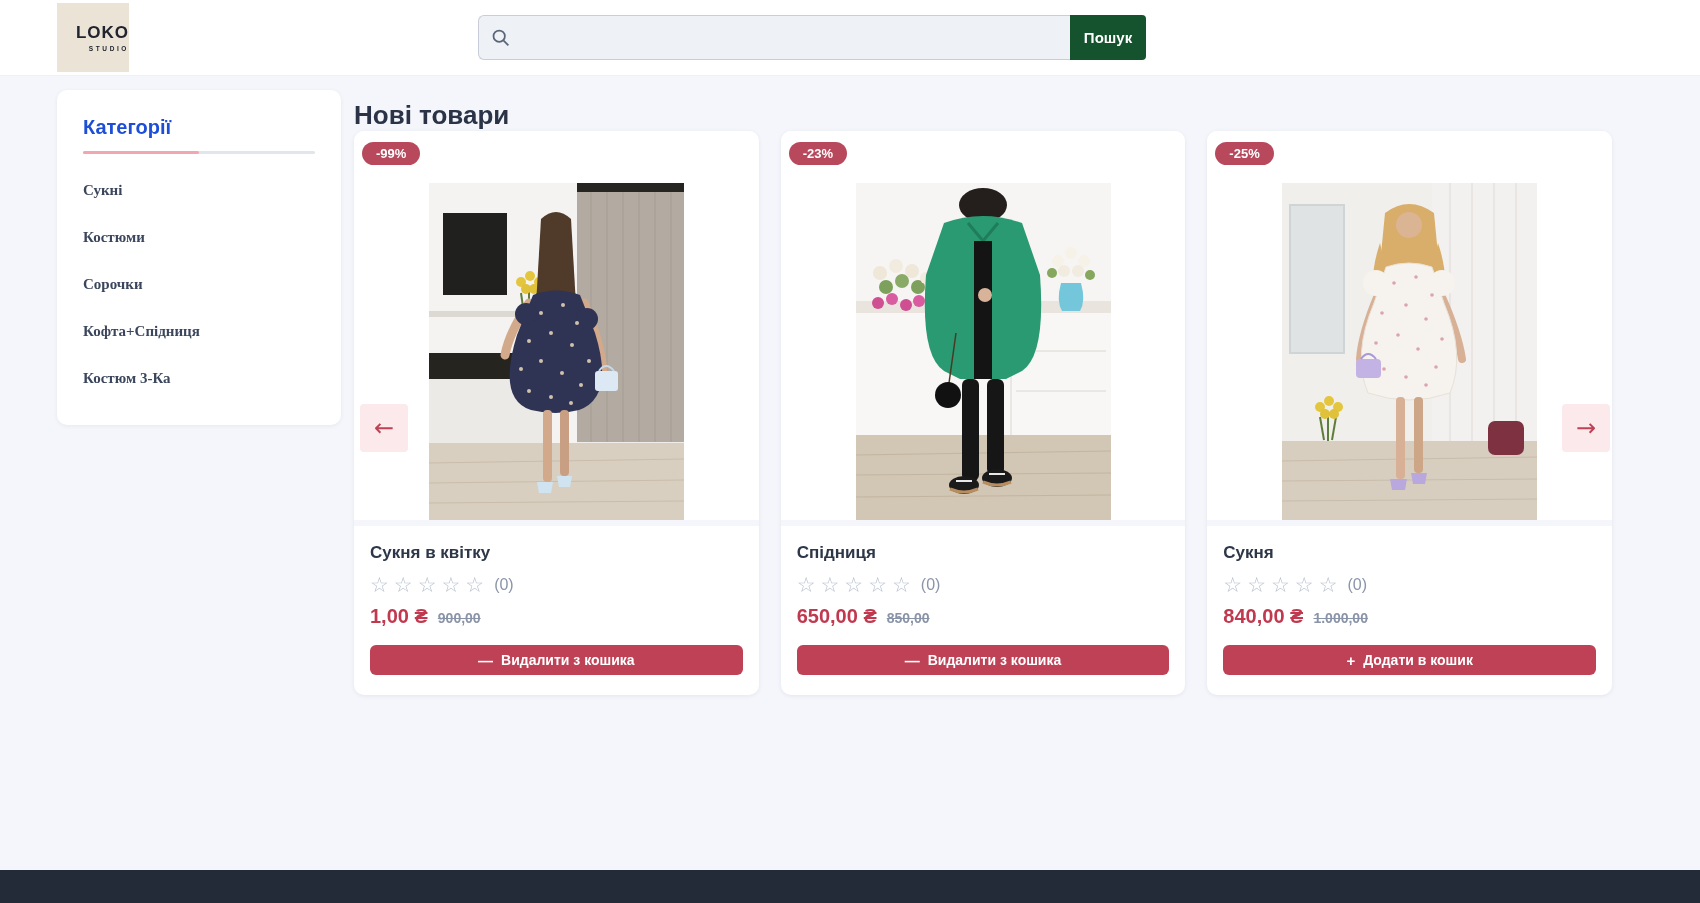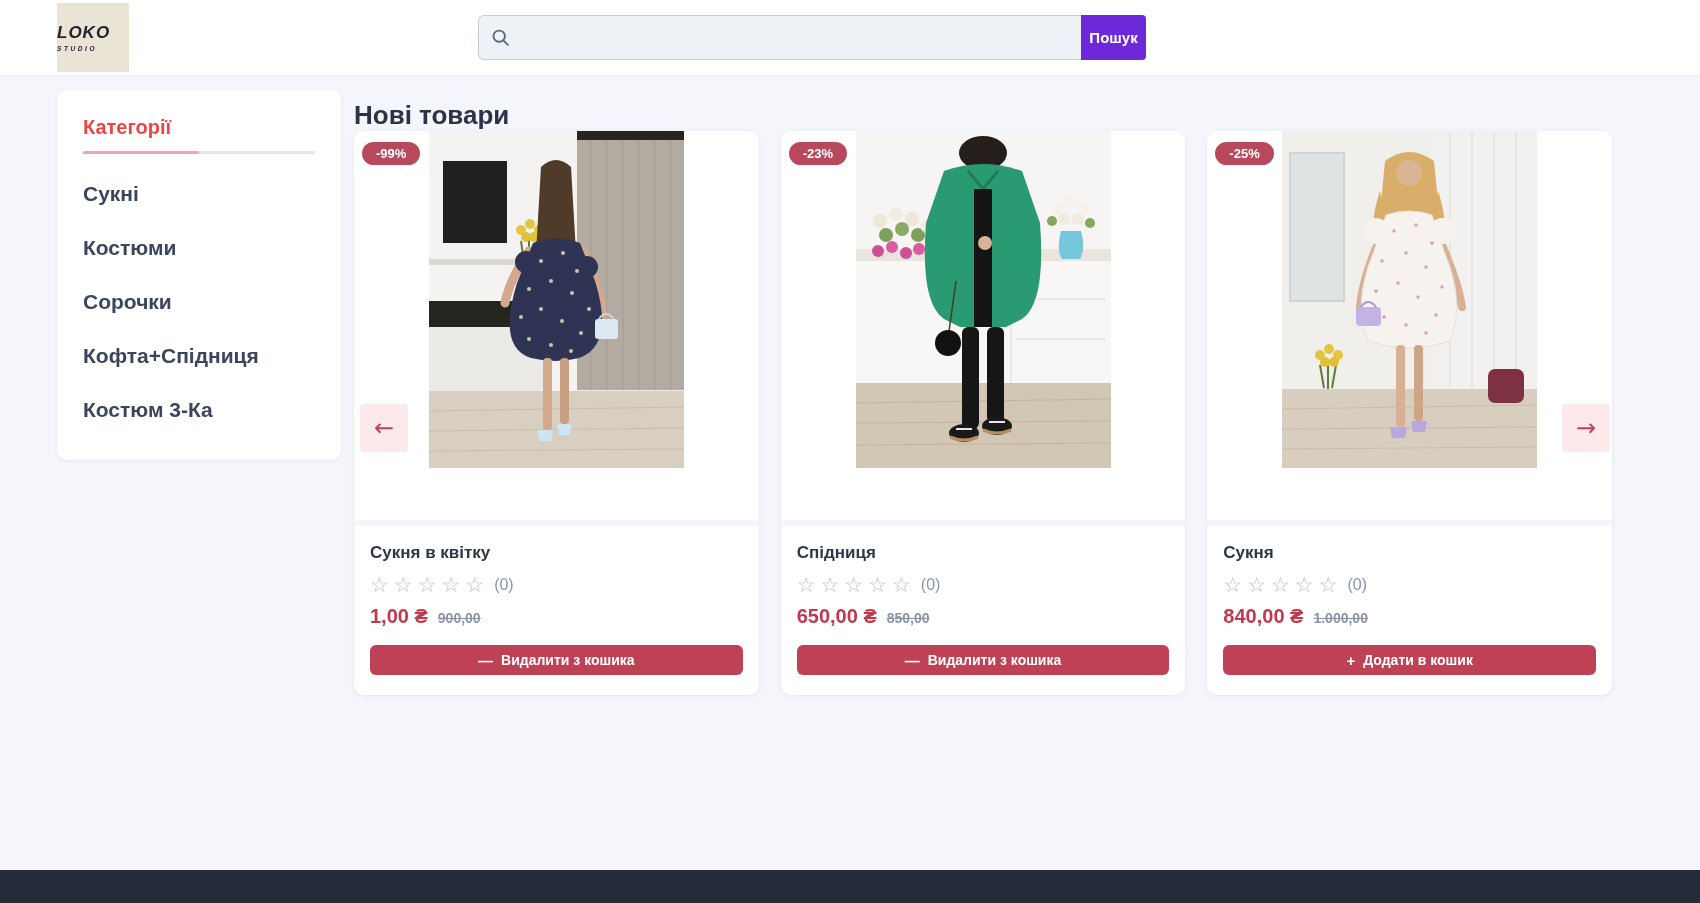--- a/index.html
+++ b/index.html
@@ -6,68 +6,68 @@
   html,body { width:1700px; height:903px; overflow:hidden; }
   body {
     position:relative;
     background:#f4f6fb;
     font-family:"Liberation Sans", sans-serif;
     color:#2d3748;
   }
 
   
   .header { position:absolute; top:0; left:0; width:1700px; height:76px; background:#ffffff; border-bottom:1px solid #eef0f5; z-index:5; }
-  .logo { position:absolute; left:57px; top:3px; width:72px; height:69px; background:#ebe4d6; display:flex; flex-direction:column; align-items:flex-start; justify-content:center; cursor:pointer;font-style:italic; }
+  .logo { position:absolute; left:57px; top:3px; width:72px; height:69px; background:#ebe4d6; display:flex; flex-direction:column; align-items:flex-end; justify-content:center; cursor:pointer; }
   .logo-line1 { font-size:17px; font-weight:700; letter-spacing:1px; color:#20242e; }
   .logo-line2 { font-size:6.5px; font-weight:700; letter-spacing:2.6px; color:#20242e; margin-top:2px; }
 
   .search-wrap { position:absolute; left:478px; top:15px; width:668px; height:45px; display:flex; }
   .search-input-box { position:relative; flex:1; }
   .search-input {
     width:100%; height:45px; background:#eef1f6; border:1px solid #c8cdd9; border-right:none;
     border-radius:6px 0 0 6px; padding:0 12px 0 42px; font-size:15px; color:#2d3748; outline:none;
     font-family:"Liberation Sans", sans-serif;
   }
   .search-icon { position:absolute; left:12px; top:12px; width:21px; height:21px; color:#5a6578; }
   .search-btn {
-    width:65px; height:45px; background:#6d28d9; color:#fff; border:none; border-radius:0 4px 4px 0;
+    width:76px; height:45px; background:#14532d; color:#fff; border:none; border-radius:0 4px 4px 0;
     font-size:15px; font-weight:700; cursor:pointer; font-family:"Liberation Sans", sans-serif;
   }
 
   .header-right { position:absolute; right:88px; top:0; height:76px; display:flex; align-items:center; gap:22px; }
   .lang-select { display:flex; align-items:center; gap:5px; cursor:pointer; color:#3e4a60; font-size:15px; }
   .lang-chevron { width:10px; height:7px; color:#5a6578; margin-top:2px; }
   .icon-btn { width:28px; height:28px; color:#4a5568; cursor:pointer; position:relative; display:flex; align-items:center; justify-content:center; }
   .cart-badge {
     position:absolute; top:-7px; right:-9px; min-width:19px; height:19px; border-radius:50%;
     background:#c43e53; color:#fff; font-size:11px; font-weight:700; display:flex; align-items:center; justify-content:center;
   }
 
   
   .sidebar {
     position:absolute; left:57px; top:90px; width:284px; background:#fff; border-radius:10px;
     box-shadow:0 1px 4px rgba(40,50,80,.07); padding:26px 26px 8px 26px;
   }
-  .sidebar-title { font-size:20px; font-weight:700; color:#ef4444; }
+  .sidebar-title { font-size:20px; font-weight:700; color:#1d4ed8; }
   .sidebar-rule { margin-top:12px; height:3px; width:100%; background:#e1e5ec; border-radius:2px; position:relative; }
   .sidebar-rule-accent { position:absolute; left:0; top:0; height:3px; width:50%; background:#f2a6b1; border-radius:2px; }
   .cat-list { list-style:none; margin-top:28px; }
-  .cat-item { font-size:21px; font-weight:700; color:#3b465c; margin-bottom:30px; cursor:pointer; }
+  .cat-item { font-size:15px; font-weight:700; color:#3b465c; margin-bottom:30px; cursor:pointer;font-family:Liberation Serif, serif; }
 
   
   .main-title { position:absolute; left:354px; top:100px; font-size:26px; font-weight:700; color:#2b3346; }
 
   .carousel { position:absolute; left:354px; top:131px; width:1258px; height:564px; }
   .cards { display:flex; gap:22px; height:100%; }
   .card {
     flex:1; background:#fff; border-radius:10px; box-shadow:0 1px 4px rgba(40,50,80,.08);
     display:flex; flex-direction:column; overflow:hidden;
   }
   .card-media {
-    position:relative; height:402px; display:flex; align-items:flex-start; justify-content:center;
+    position:relative; height:402px; display:flex; align-items:flex-end; justify-content:center;
     border-bottom:6px solid #f4f6fb; background:#fff;
   }
   .badge {
     position:absolute; top:11px; left:8px; background:#b8495c; color:#fff; font-size:13px; font-weight:700;
     padding:4px 14px; border-radius:14px;
   }
   .media-img { width:255px; height:337px; cursor:pointer; }
   .card-info { padding:17px 16px 20px 16px; }
   .product-title { font-size:17px; font-weight:700; color:#2d3748; cursor:pointer; }
   .stars-row { margin-top:11px; display:flex; align-items:center; }

